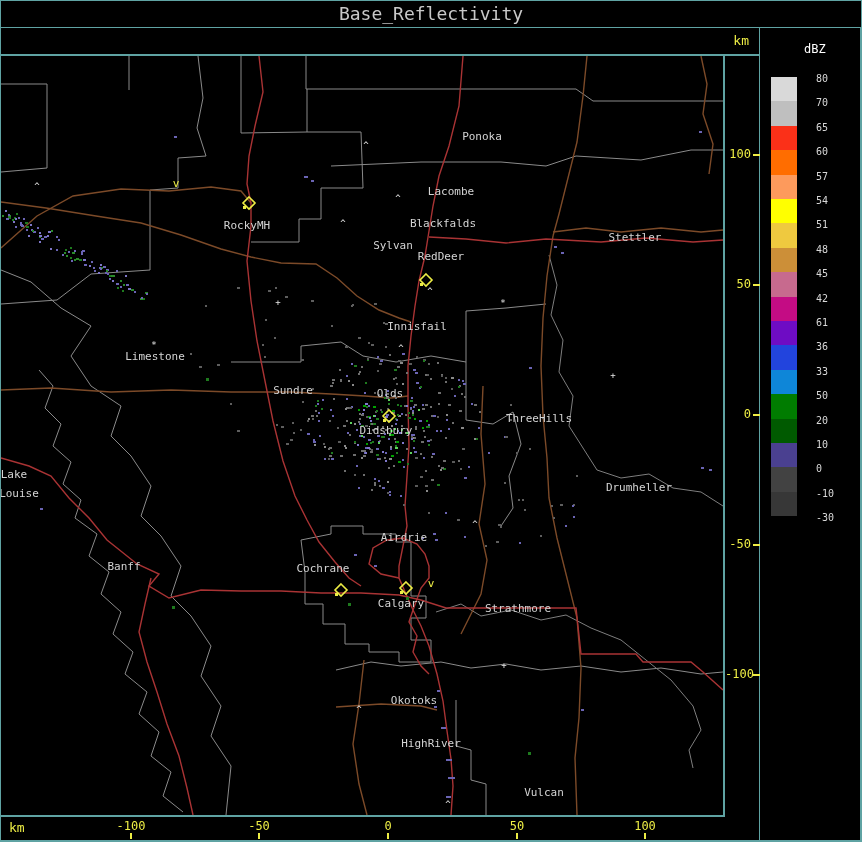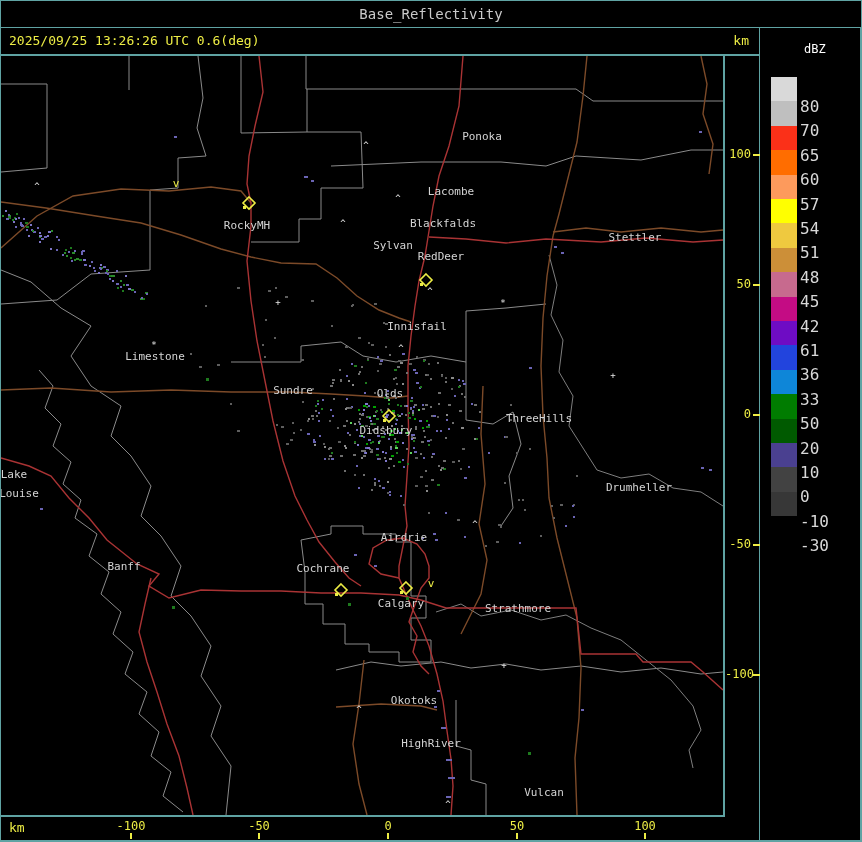--- a/index.html
+++ b/index.html
@@ -1,53 +1,52 @@
 <!DOCTYPE html>
 <html><head>
 <meta charset="utf-8">
 <style>
   html,body{margin:0;padding:0;background:#000;}
   #root{position:relative;width:862px;height:842px;background:#000;overflow:hidden;
         font-family:"DejaVu Sans Mono","Liberation Mono",monospace;}
   #titlebar{position:absolute;left:0;top:0;width:860px;height:26px;border:1px solid #5FA3A3;
-            color:#C9C9C9;font-size:14px;line-height:26px;text-align:center;background:#000;}
+            color:#C9C9C9;font-size:18px;line-height:26px;text-align:center;background:#000;}
   #mainpanel{position:absolute;left:0;top:28px;width:758px;height:812px;
              border-left:1px solid #5FA3A3;border-right:2px solid #5FA3A3;border-bottom:2px solid #5FA3A3;background:#000;}
   #tsrow{position:absolute;left:0;top:0;width:758px;height:26px;border-bottom:2px solid #5FA3A3;}
   #timestamp{position:absolute;left:8px;top:5px;color:#EDED45;font-size:13px;}
   #km-top{position:absolute;right:10px;top:5px;color:#EDED45;font-size:13px;}
   #mapwrap{position:absolute;left:0;top:28px;width:722px;height:759px;
            border-right:2px solid #5FA3A3;border-bottom:2px solid #5FA3A3;background:#000;}
   #mapsvg{position:absolute;left:0;top:0;}
   #rgutter{position:absolute;left:724px;top:28px;width:34px;height:759px;}
   .rtick-label{position:absolute;color:#EDED45;font-size:12px;width:26px;text-align:right;}
   .rtick-dash{position:absolute;left:28px;width:7px;height:2px;background:#EDED45;}
   #bottombar{position:absolute;left:0;top:789px;width:758px;height:23px;}
   #km-bottom{position:absolute;left:8px;top:3px;color:#EDED45;font-size:13px;}
   .btick-label{position:absolute;top:2px;color:#EDED45;font-size:12px;transform:translateX(-50%);}
   .btick-dash{position:absolute;top:16px;width:2px;height:6px;background:#EDED45;transform:translateX(-50%);}
   #cbarpanel{position:absolute;left:760px;top:28px;width:100px;height:812px;background:#000;
              border-right:2px solid #5FA3A3;border-bottom:2px solid #5FA3A3;}
   #dbz-label{position:absolute;left:44px;top:14px;color:#ffffff;font-size:12px;}
   .cblock{position:absolute;left:11px;width:26px;}
-  .cbound-label{position:absolute;left:40px;color:#D8D8D8;font-size:16px;transform:translateY(-50%);margin-top:28px;}
+  .cbound-label{position:absolute;left:56px;color:#D8D8D8;font-size:10px;transform:translateY(-50%);}
   text{font-family:"DejaVu Sans Mono","Liberation Mono",monospace;}
 </style>
 </head>
 <body>
 
 <div id="root">
 
   <div id="titlebar">
     <span>Base_Reflectivity</span>
   </div>
 
   <div id="mainpanel">
     <div id="tsrow">
-      <span id="timestamp">2025/09/25 13:26:26 UTC 0.6(deg)</span>
       <span id="km-top">km</span>
     </div>
 
     <div id="mapwrap">
       <svg id="mapsvg" width="722" height="759" viewBox="0 0 722 759">
           <polyline points="0,28 46,28 46,112 0,116" fill="none" stroke="#8A8A8A" stroke-width="1"></polyline>
           <polyline points="128,0 128,34" fill="none" stroke="#8A8A8A" stroke-width="1"></polyline>
           <polyline points="197,0 202,42 196,72 205,100 177,102 177,132 149,134" fill="none" stroke="#8A8A8A" stroke-width="1"></polyline>
           <polyline points="240,0 240,77 306,76 306,33" fill="none" stroke="#8A8A8A" stroke-width="1"></polyline>
           <polyline points="305,0 305,33 575,33 592,45 722,45" fill="none" stroke="#8A8A8A" stroke-width="1"></polyline>

